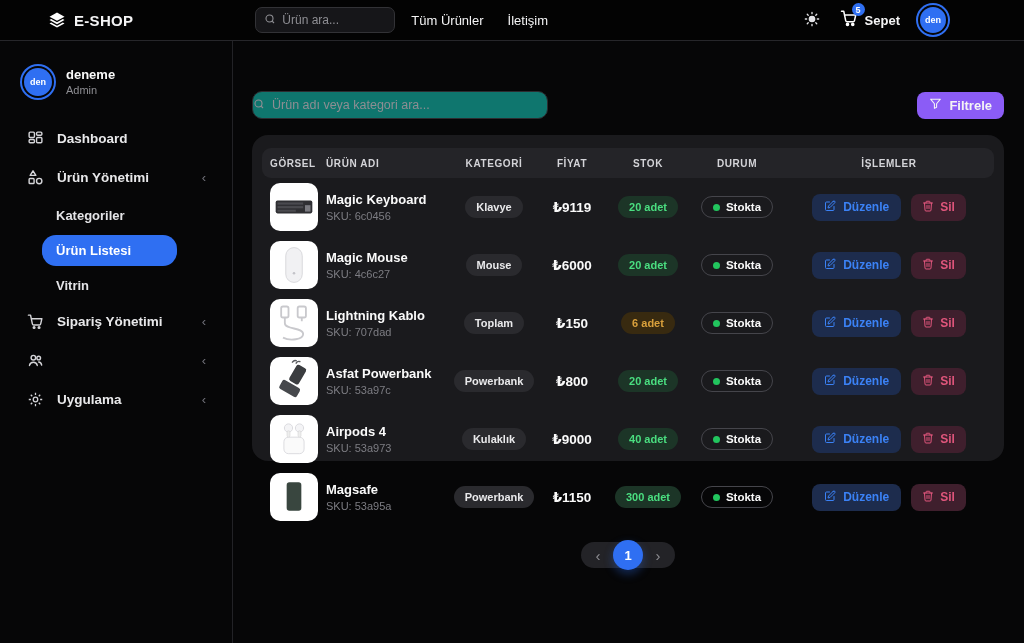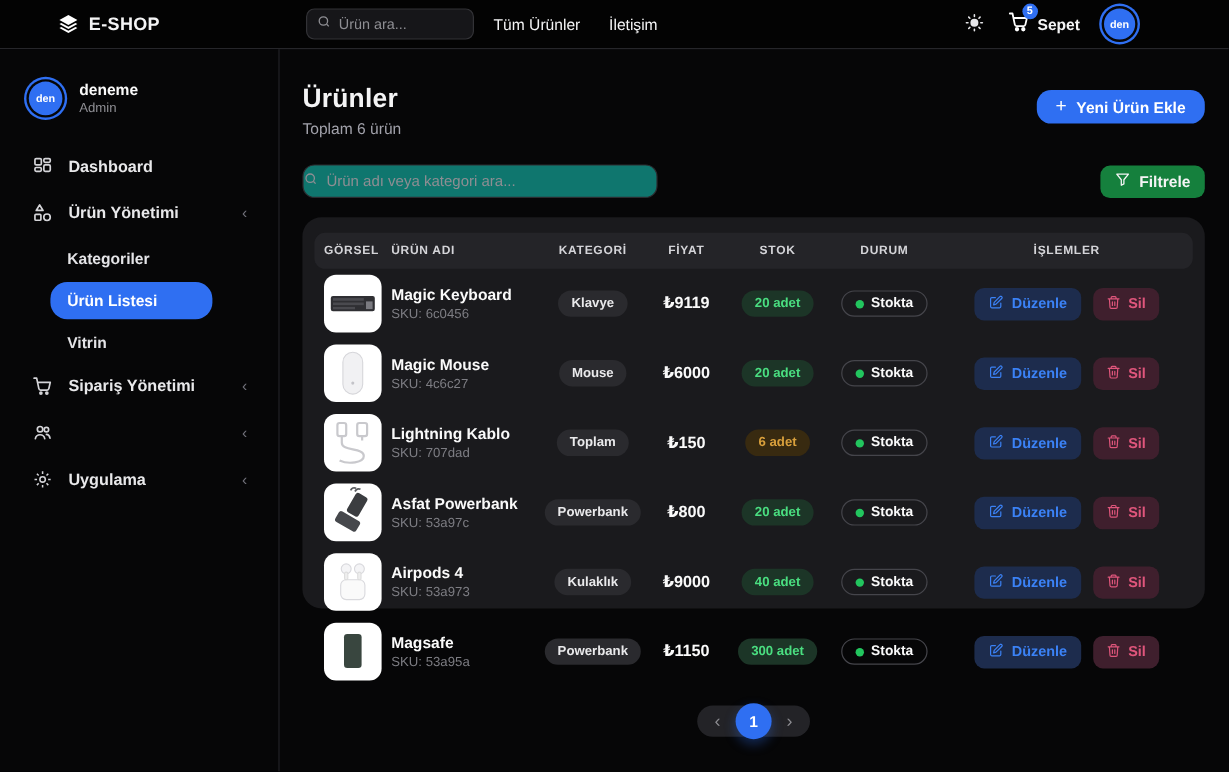--- a/index.html
+++ b/index.html
@@ -57,21 +57,21 @@
   .btn-primary { background:#2f6ff2; color:#fff; border:none; border-radius:12px; height:28px;
     padding:0 16px; font-size:13px; font-weight:600; display:flex; align-items:center; gap:8px;
     cursor:pointer; margin-top:6px; font-family:inherit; }
   .btn-primary .plus { font-size:16px; font-weight:400; line-height:1; }
   .tools-row { display:flex; align-items:center; justify-content:space-between; margin-top:22px; }
   .main-search { width:296px; height:28px; background:#0f766e; border:1px solid #2c2c30;
     border-radius:10px; display:flex; align-items:center; gap:7px; padding:0 0; }
   .main-search input { background:transparent; border:none; outline:none; color:#e4e4e7;
     font-size:12.5px; width:100%; font-family:inherit; }
   .main-search input::placeholder { color:#8e8e93; }
-  .btn-filter { background:#15803d; border:none; color:#f4f4f5; height:27px; border-radius:8px;
+  .btn-filter { background:#8b5cf6; border:none; color:#f4f4f5; height:27px; border-radius:8px;
     padding:0 12px; font-size:13px; font-weight:600; display:flex; align-items:center; gap:7px;
     cursor:pointer; font-family:inherit; }
 
   
   .card { margin-top:16px; background:#1a1a1d; border-radius:16px; padding:13px 10px 14px 10px; height:326px; }
   .thead { background:#242428; border-radius:9px; height:30px; display:flex; align-items:center;
     font-size:10px; font-weight:bold; letter-spacing:.6px; color:#d4d4d8; }
   .trow { height:58px; display:flex; align-items:center; }
   .col-img { width:60px; padding-left:8px; flex:none; }
   .col-name { width:128px; flex:none; padding-left:4px; }
@@ -238,30 +238,20 @@
             <circle cx="12" cy="12" r="3.2"></circle>
             <path d="M12 2.5v3M12 18.5v3M2.5 12h3M18.5 12h3M5.3 5.3l2.1 2.1M16.6 16.6l2.1 2.1M5.3 18.7l2.1-2.1M16.6 7.4l2.1-2.1"></path>
           </svg>
       </span>
       <span class="mi-label">Uygulama</span>
       <span class="mi-chevron">‹</span>
     </div>
   </aside>
 
   <main class="main">
-    <div class="page-head">
-      <div>
-        <h1 class="page-title">Ürünler</h1>
-        <div class="page-subtitle">Toplam 6 ürün</div>
-      </div>
-      <button class="btn-primary">
-        <span class="plus">+</span>
-        <span>Yeni Ürün Ekle</span>
-      </button>
-    </div>
 
     <div class="tools-row">
       <div class="main-search">
         <span>
           <svg width="12" height="12" viewBox="0 0 24 24" fill="none" stroke="#8e8e93" stroke-width="2.2">
               <circle cx="11" cy="11" r="7"></circle>
               <path d="m20 20-3.5-3.5"></path>
             </svg>
         </span>
         <input placeholder="Ürün adı veya kategori ara..." style="">

